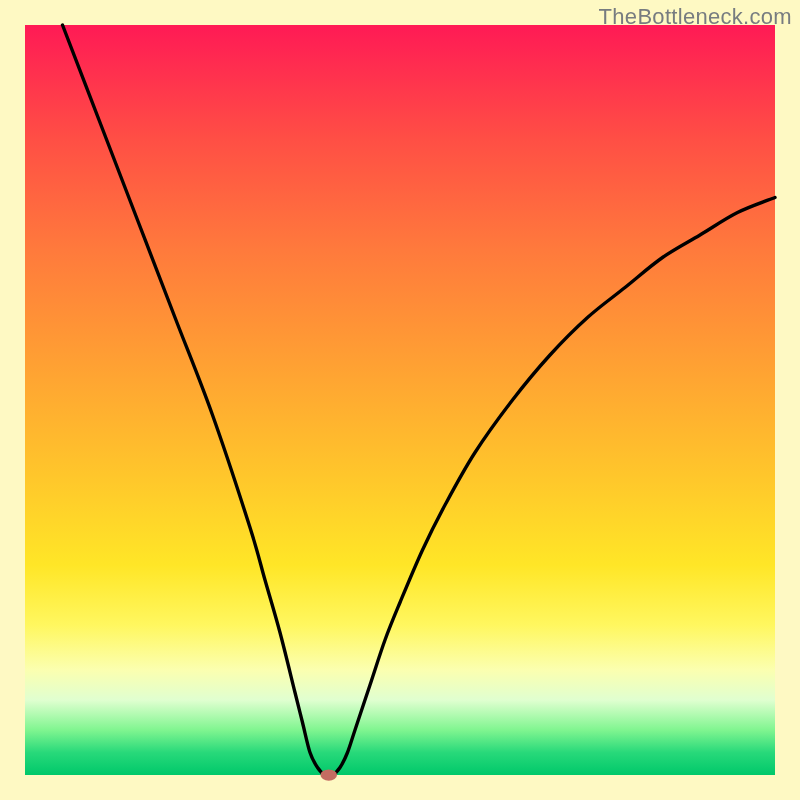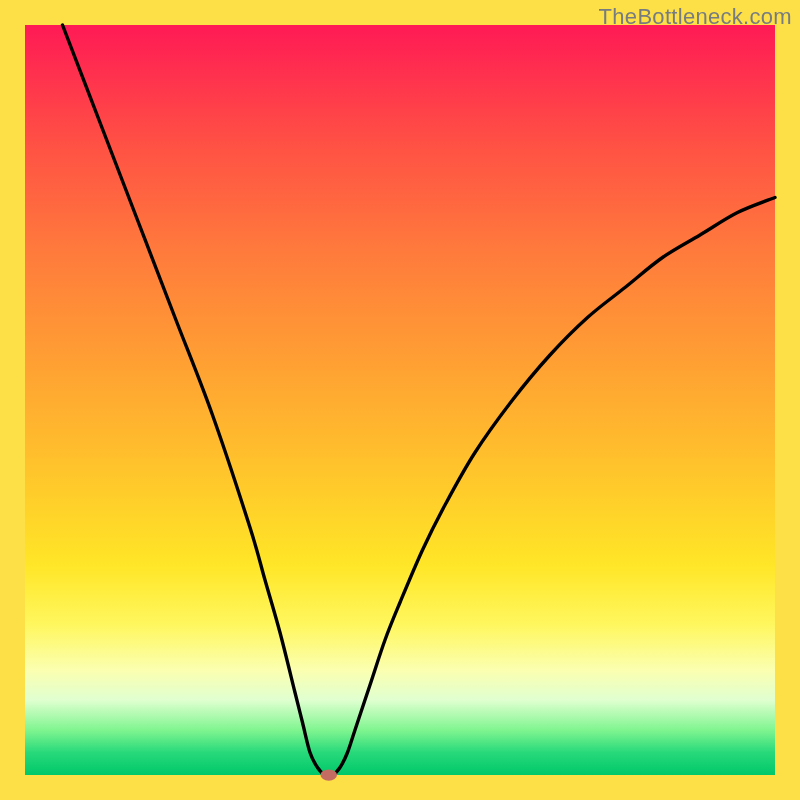--- a/index.html
+++ b/index.html
@@ -7,21 +7,21 @@
     padding: 0;
     width: 800px;
     height: 800px;
     background: #000000;
     overflow: hidden;
   }
   .outer {
     position: relative;
     width: 800px;
     height: 800px;
-    background: #fde047;
+    background: #fef9c3;
   }
   .plot-area {
     position: absolute;
     left: 25px;
     top: 25px;
     width: 750px;
     height: 750px;
   }
   .gradient-bg {
     position: absolute;

